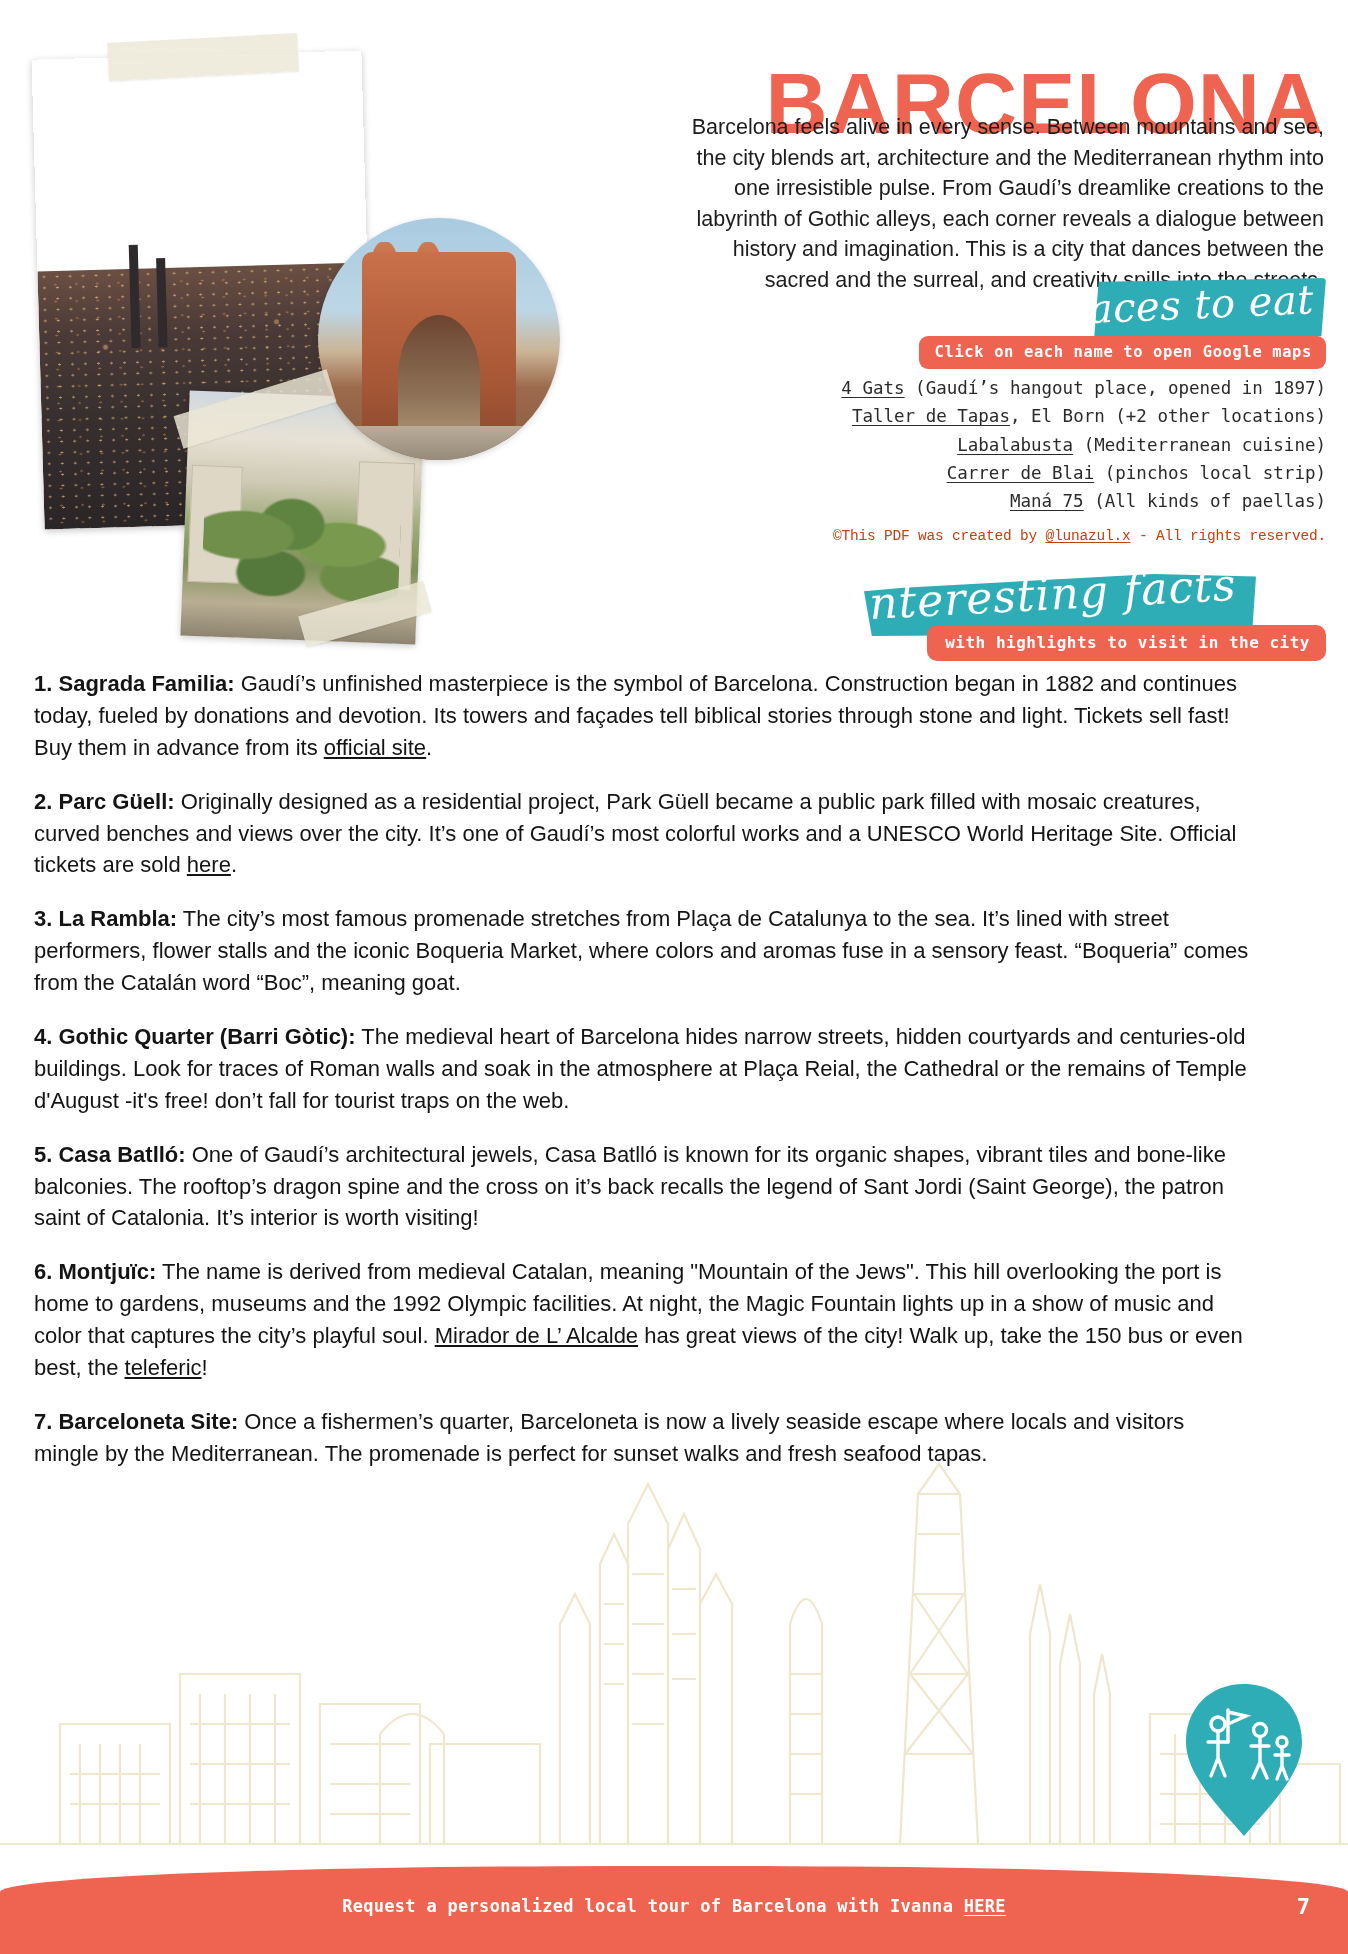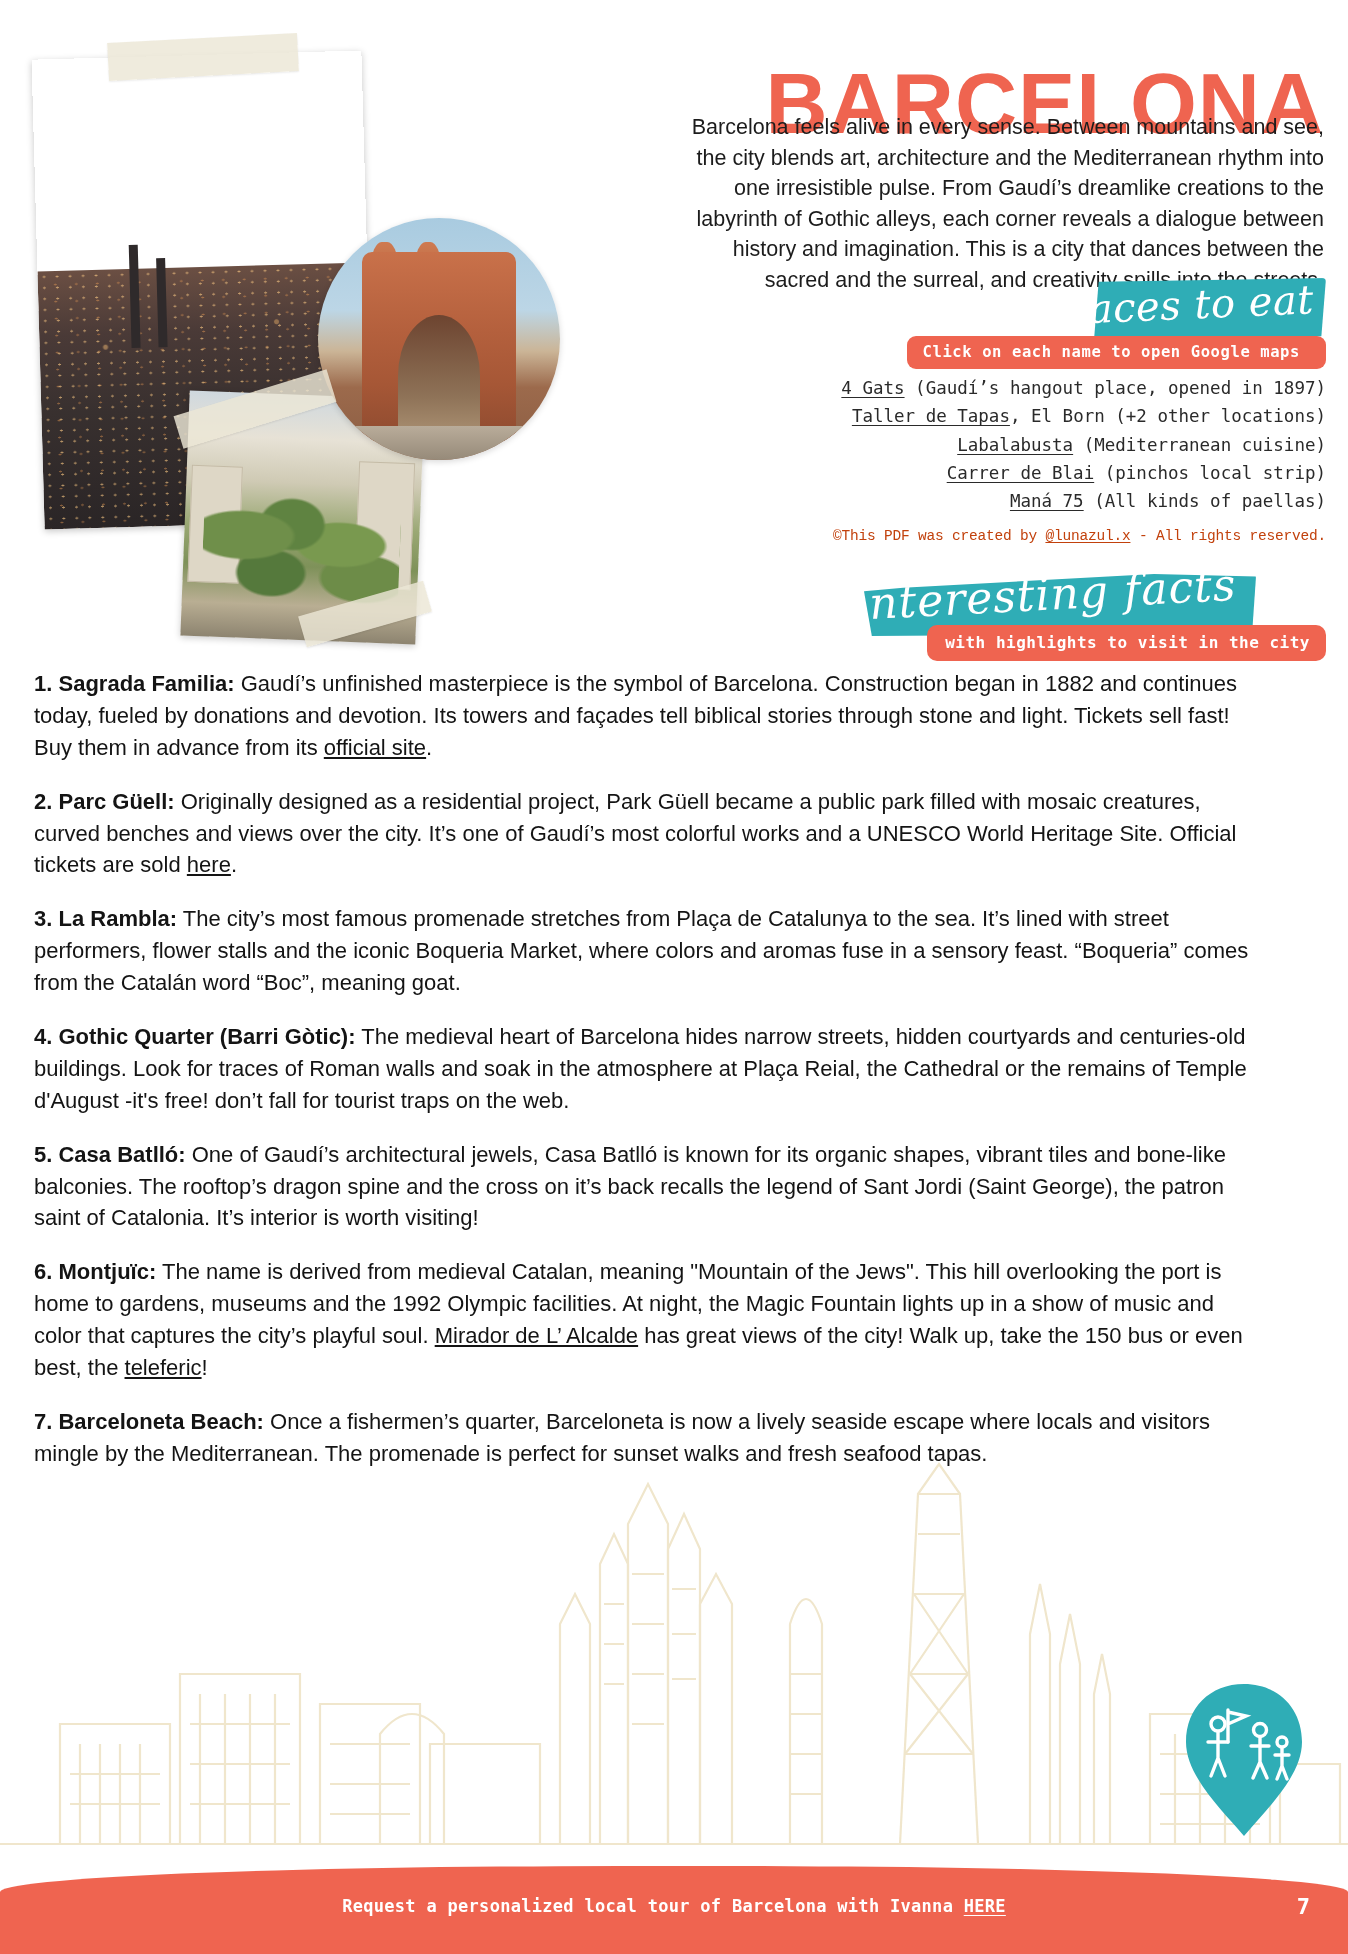--- a/index.html
+++ b/index.html
@@ -177,21 +177,21 @@
   }
   .eat-sub {
     position: absolute;
     right: 22px; top: 336px;
     background: #ef6450;
     color: #fff;
     font-family: "DejaVu Sans Mono", monospace;
     font-size: 15.5px;
     font-weight: 700;
     letter-spacing: .6px;
-    padding: 7px 26px 8px 16px;
+    padding: 7px 14px 8px 16px;
     border-radius: 9px;
     z-index: 8;
     white-space: nowrap;
   }
   .eat-list {
     position: absolute;
     right: 22px; top: 374px;
     width: 620px;
     text-align: right;
     z-index: 5;
@@ -446,21 +446,21 @@
       <span>Casa Batlló:</span></b><span> One of Gaudí’s architectural jewels, Casa Batlló is known for its organic shapes, vibrant tiles and bone-like balconies. The rooftop’s dragon spine and the cross on it’s back recalls the legend of Sant Jordi (Saint George), the patron saint of Catalonia. It’s interior is worth visiting!</span>
     </p>
 
     <p class="fact">
       <b><span>6.</span>
       <span>Montjuïc:</span></b><span> The name is derived from medieval Catalan, meaning "Mountain of the Jews". This hill overlooking the port is home to gardens, museums and the 1992 Olympic facilities. At night, the Magic Fountain lights up in a show of music and color that captures the city’s playful soul. </span><span class="link">Mirador de L’ Alcalde</span><span> has great views of the city! Walk up, take the 150 bus or even best, the </span><span class="link">teleferic</span><span>!</span>
     </p>
 
     <p class="fact">
       <b><span>7.</span>
-      <span>Barceloneta Beach:</span></b><span> Once a fishermen’s quarter, Barceloneta is now a lively seaside escape where locals and visitors mingle by the Mediterranean. The promenade is perfect for sunset walks and fresh seafood tapas.</span>
+      <span>Barceloneta Site:</span></b><span> Once a fishermen’s quarter, Barceloneta is now a lively seaside escape where locals and visitors mingle by the Mediterranean. The promenade is perfect for sunset walks and fresh seafood tapas.</span>
     </p>
 
   </div>
 
   <svg class="pin" viewBox="0 0 124 152">
     <path d="M62 0 C28 0 4 24 4 58 C4 92 40 126 62 152 C84 126 120 92 120 58 C120 24 96 0 62 0 Z" fill="#2fadb6"></path>
     <g stroke="#ffffff" stroke-width="3.4" fill="none" stroke-linecap="round">
 
       <circle cx="36" cy="40" r="7"></circle>
       <path d="M36 48 L36 74 M36 74 L29 92 M36 74 L43 92 M26 58 L46 58"></path>

